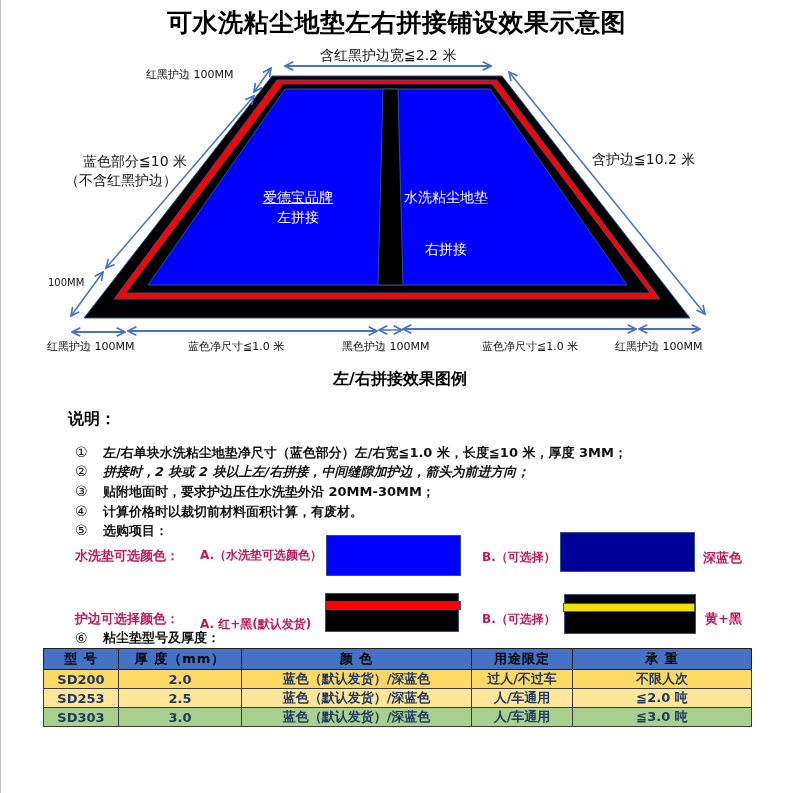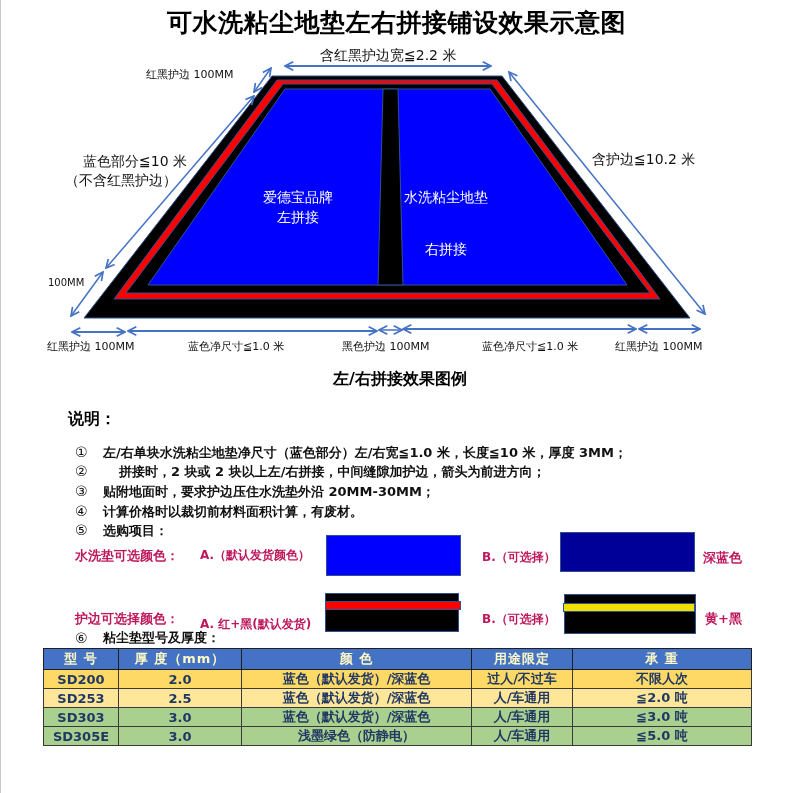--- a/index.html
+++ b/index.html
@@ -14,21 +14,21 @@
   .caption { left: 0; width: 800px; top: 371px; text-align: center; font-size: 16px; font-weight: bold; }
   .notes-h { left: 68px; top: 411px; font-size: 16px; font-weight: bold; }
   .num { font-size: 14px; color: #111; }
   .note { font-size: 13px; font-weight: bold; color: #111; }
   .opt { font-size: 13px; font-weight: bold; color: #be185d; }
   .swatch { position: absolute; box-sizing: border-box; border: 1px solid #2F528F; }
   .band { position: absolute; box-sizing: border-box; border: 1px solid #2F528F; }
   svg.diagram { position: absolute; left: 0; top: 0; }
   table.models { position: absolute; left: 43px; top: 648px; width: 708px; border-collapse: collapse;
                  table-layout: fixed; font-size: 13px; font-weight: bold; }
-  table.models th { background: #4472C4; color: #fef9c3; height: 20px; border: 1px solid #1f1f1f; padding: 0; text-align: center; letter-spacing: 1px; }
+  table.models th { background: #4472C4; color: #000000; height: 20px; border: 1px solid #1f1f1f; padding: 0; text-align: center; letter-spacing: 1px; }
   table.models td { height: 18px; border: 1px solid #3a3a3a; padding: 0; text-align: center; color: #203864; }
 </style>
 </head>
 <body>
 
 <div class="page-edge"></div>
 
 <div class="abs title">可水洗粘尘地垫左右拼接铺设效果示意图</div>
 
 <svg class="diagram" width="793" height="400" viewBox="0 0 793 400">
@@ -56,48 +56,48 @@
   <line x1="639" y1="329" x2="700" y2="329" stroke="#4472C4" stroke-width="2" marker-start="url(#ah)" marker-end="url(#ah)"></line>
 </svg>
 
 <div class="abs lbl14" style="left:320px; top:48px;">含红黑护边宽≦2.2 米</div>
 <div class="abs lbl" style="left:146px; top:69px;">红黑护边 100MM</div>
 <div class="abs lbl14" style="left:83px; top:154px;">蓝色部分≦10 米</div>
 <div class="abs lbl14" style="left:65px; top:173px;">（不含红黑护边）</div>
 <div class="abs lbl" style="left:48px; top:278px; font-size:10px;">100MM</div>
 <div class="abs lbl14" style="left:592px; top:152px;">含护边≦10.2 米</div>
 
-<div class="abs panel-txt" style="left:248px; width:100px; top:190px;">爱德宝品牌</div>
+<div class="abs panel-txt" style="left:248px; width:100px; top:190px;text-decoration:underline;">爱德宝品牌</div>
 <div class="abs panel-txt" style="left:248px; width:100px; top:210px;">左拼接</div>
 <div class="abs panel-txt" style="left:396px; width:100px; top:190px;">水洗粘尘地垫</div>
 <div class="abs panel-txt" style="left:396px; width:100px; top:210px;margin-top:32px;">右拼接</div>
 
 <div class="abs lbl" style="left:47px; top:341px;">红黑护边 100MM</div>
 <div class="abs lbl" style="left:188px; top:341px;">蓝色净尺寸≦1.0 米</div>
 <div class="abs lbl" style="left:342px; top:341px;">黑色护边 100MM</div>
 <div class="abs lbl" style="left:482px; top:341px;">蓝色净尺寸≦1.0 米</div>
 <div class="abs lbl" style="left:615px; top:341px;">红黑护边 100MM</div>
 
 <div class="abs caption">左/右拼接效果图例</div>
 
 <div class="abs notes-h">说明：</div>
 
 <div class="abs num" style="left:75px; top:445px;">①</div>
 <div class="abs note" style="left:103px; top:446px;">左/右单块水洗粘尘地垫净尺寸（蓝色部分）左/右宽≦1.0 米，长度≦10 米，厚度 3MM；</div>
 <div class="abs num" style="left:75px; top:464px;">②</div>
-<div class="abs note" style="left:119px; top:465px;">拼接时，2 块或 2 块以上左/右拼接，中间缝隙加护边，箭头为前进方向；</div>
+<div class="abs note" style="left:103px; top:465px;font-style:italic;">拼接时，2 块或 2 块以上左/右拼接，中间缝隙加护边，箭头为前进方向；</div>
 <div class="abs num" style="left:75px; top:484px;">③</div>
 <div class="abs note" style="left:103px; top:485px;">贴附地面时，要求护边压住水洗垫外沿 20MM-30MM；</div>
 <div class="abs num" style="left:75px; top:504px;">④</div>
 <div class="abs note" style="left:103px; top:505px;">计算价格时以裁切前材料面积计算，有废材。</div>
 <div class="abs num" style="left:75px; top:523px;">⑤</div>
 <div class="abs note" style="left:103px; top:524px;">选购项目：</div>
 
 <div class="abs opt" style="left:75px; top:549px;">水洗垫可选颜色：</div>
-<div class="abs opt" style="left:200px; top:549px; font-size:12px;">A.（默认发货颜色）</div>
+<div class="abs opt" style="left:200px; top:549px; font-size:12px;">A.（水洗垫可选颜色）</div>
 <div class="swatch" style="left:326px; top:535px; width:135px; height:41px; background:#0000FF;"></div>
 <div class="abs opt" style="left:482px; top:551px; font-size:12px;">B.（可选择）</div>
 <div class="swatch" style="left:560px; top:532px; width:135px; height:40px; background:#000099;"></div>
 <div class="abs opt" style="left:703px; top:551px;">深蓝色</div>
 
 <div class="abs opt" style="left:75px; top:612px;">护边可选择颜色：</div>
 <div class="abs opt" style="left:200px; top:612px; font-size:12px;margin-top:6px;">A. 红+黑(默认发货)</div>
 <div class="swatch" style="left:325px; top:593px; width:134px; height:39px; background:#000000;"></div>
 <div class="band" style="left:325px; top:601px; width:136px; height:9px; background:#FF0000;"></div>
 <div class="abs opt" style="left:482px; top:613px; font-size:12px;">B.（可选择）</div>
@@ -140,21 +140,14 @@
       <td>人/车通用</td>
       <td>≦2.0 吨</td>
     </tr>
     <tr style="background:#A9D08E;">
       <td>SD303</td>
       <td>3.0</td>
       <td>蓝色（默认发货）/深蓝色</td>
       <td>人/车通用</td>
       <td>≦3.0 吨</td>
     </tr>
-    <tr style="background:#A9D08E;">
-      <td>SD305E</td>
-      <td>3.0</td>
-      <td>浅墨绿色（防静电）</td>
-      <td>人/车通用</td>
-      <td>≦5.0 吨</td>
-    </tr>
   </tbody>
 </table>
 
 </body></html>

